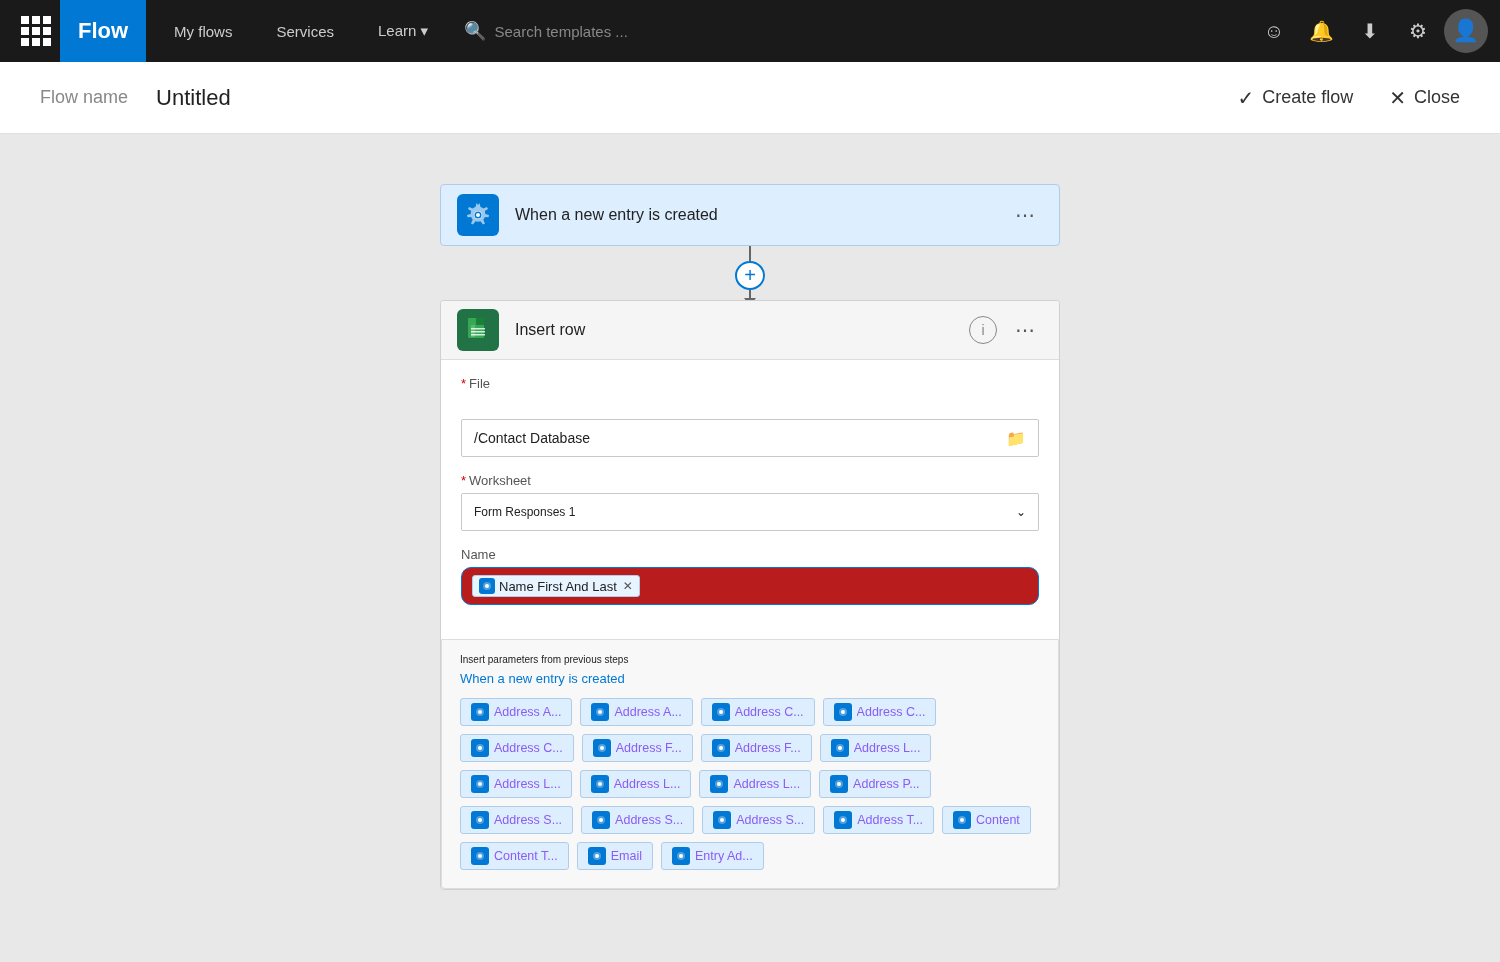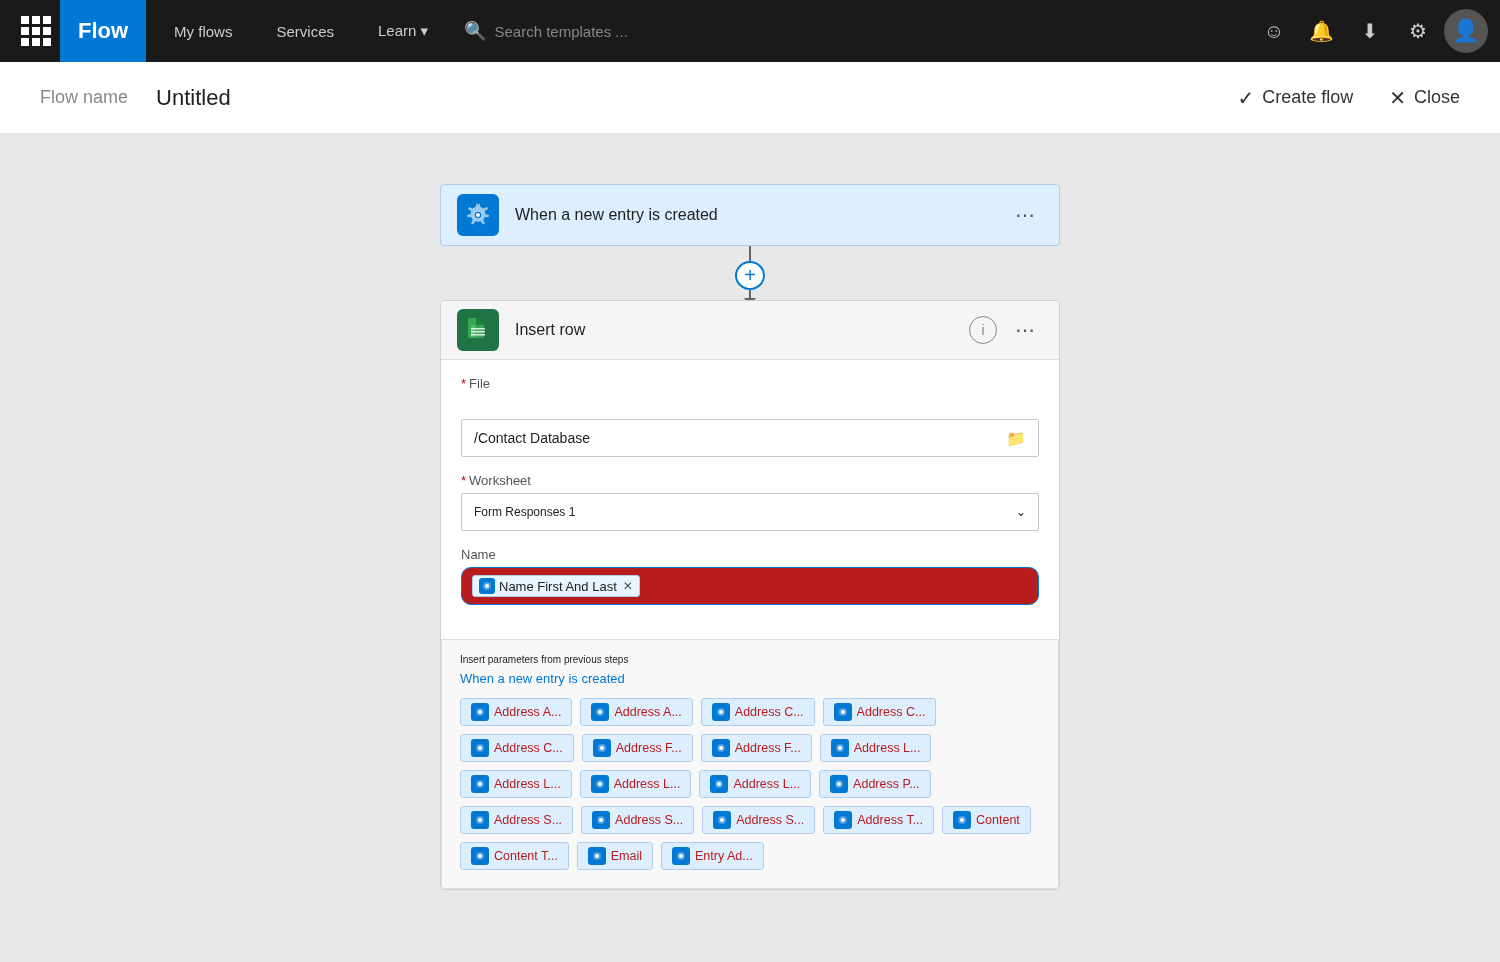--- a/index.html
+++ b/index.html
@@ -415,21 +415,21 @@
     }
     .param-chip {
       display: flex;
       align-items: center;
       gap: 5px;
       background: #ddeeff;
       border: 1px solid #b0cce8;
       border-radius: 3px;
       padding: 4px 10px;
       font-size: 12.5px;
-      color: #b91c1c;
+      color: #8b5cf6;
       cursor: pointer;
       max-width: 145px;
     }
     .param-chip-icon {
       width: 18px;
       height: 18px;
       background: #0078d4;
       border-radius: 3px;
       display: flex;
       align-items: center;

